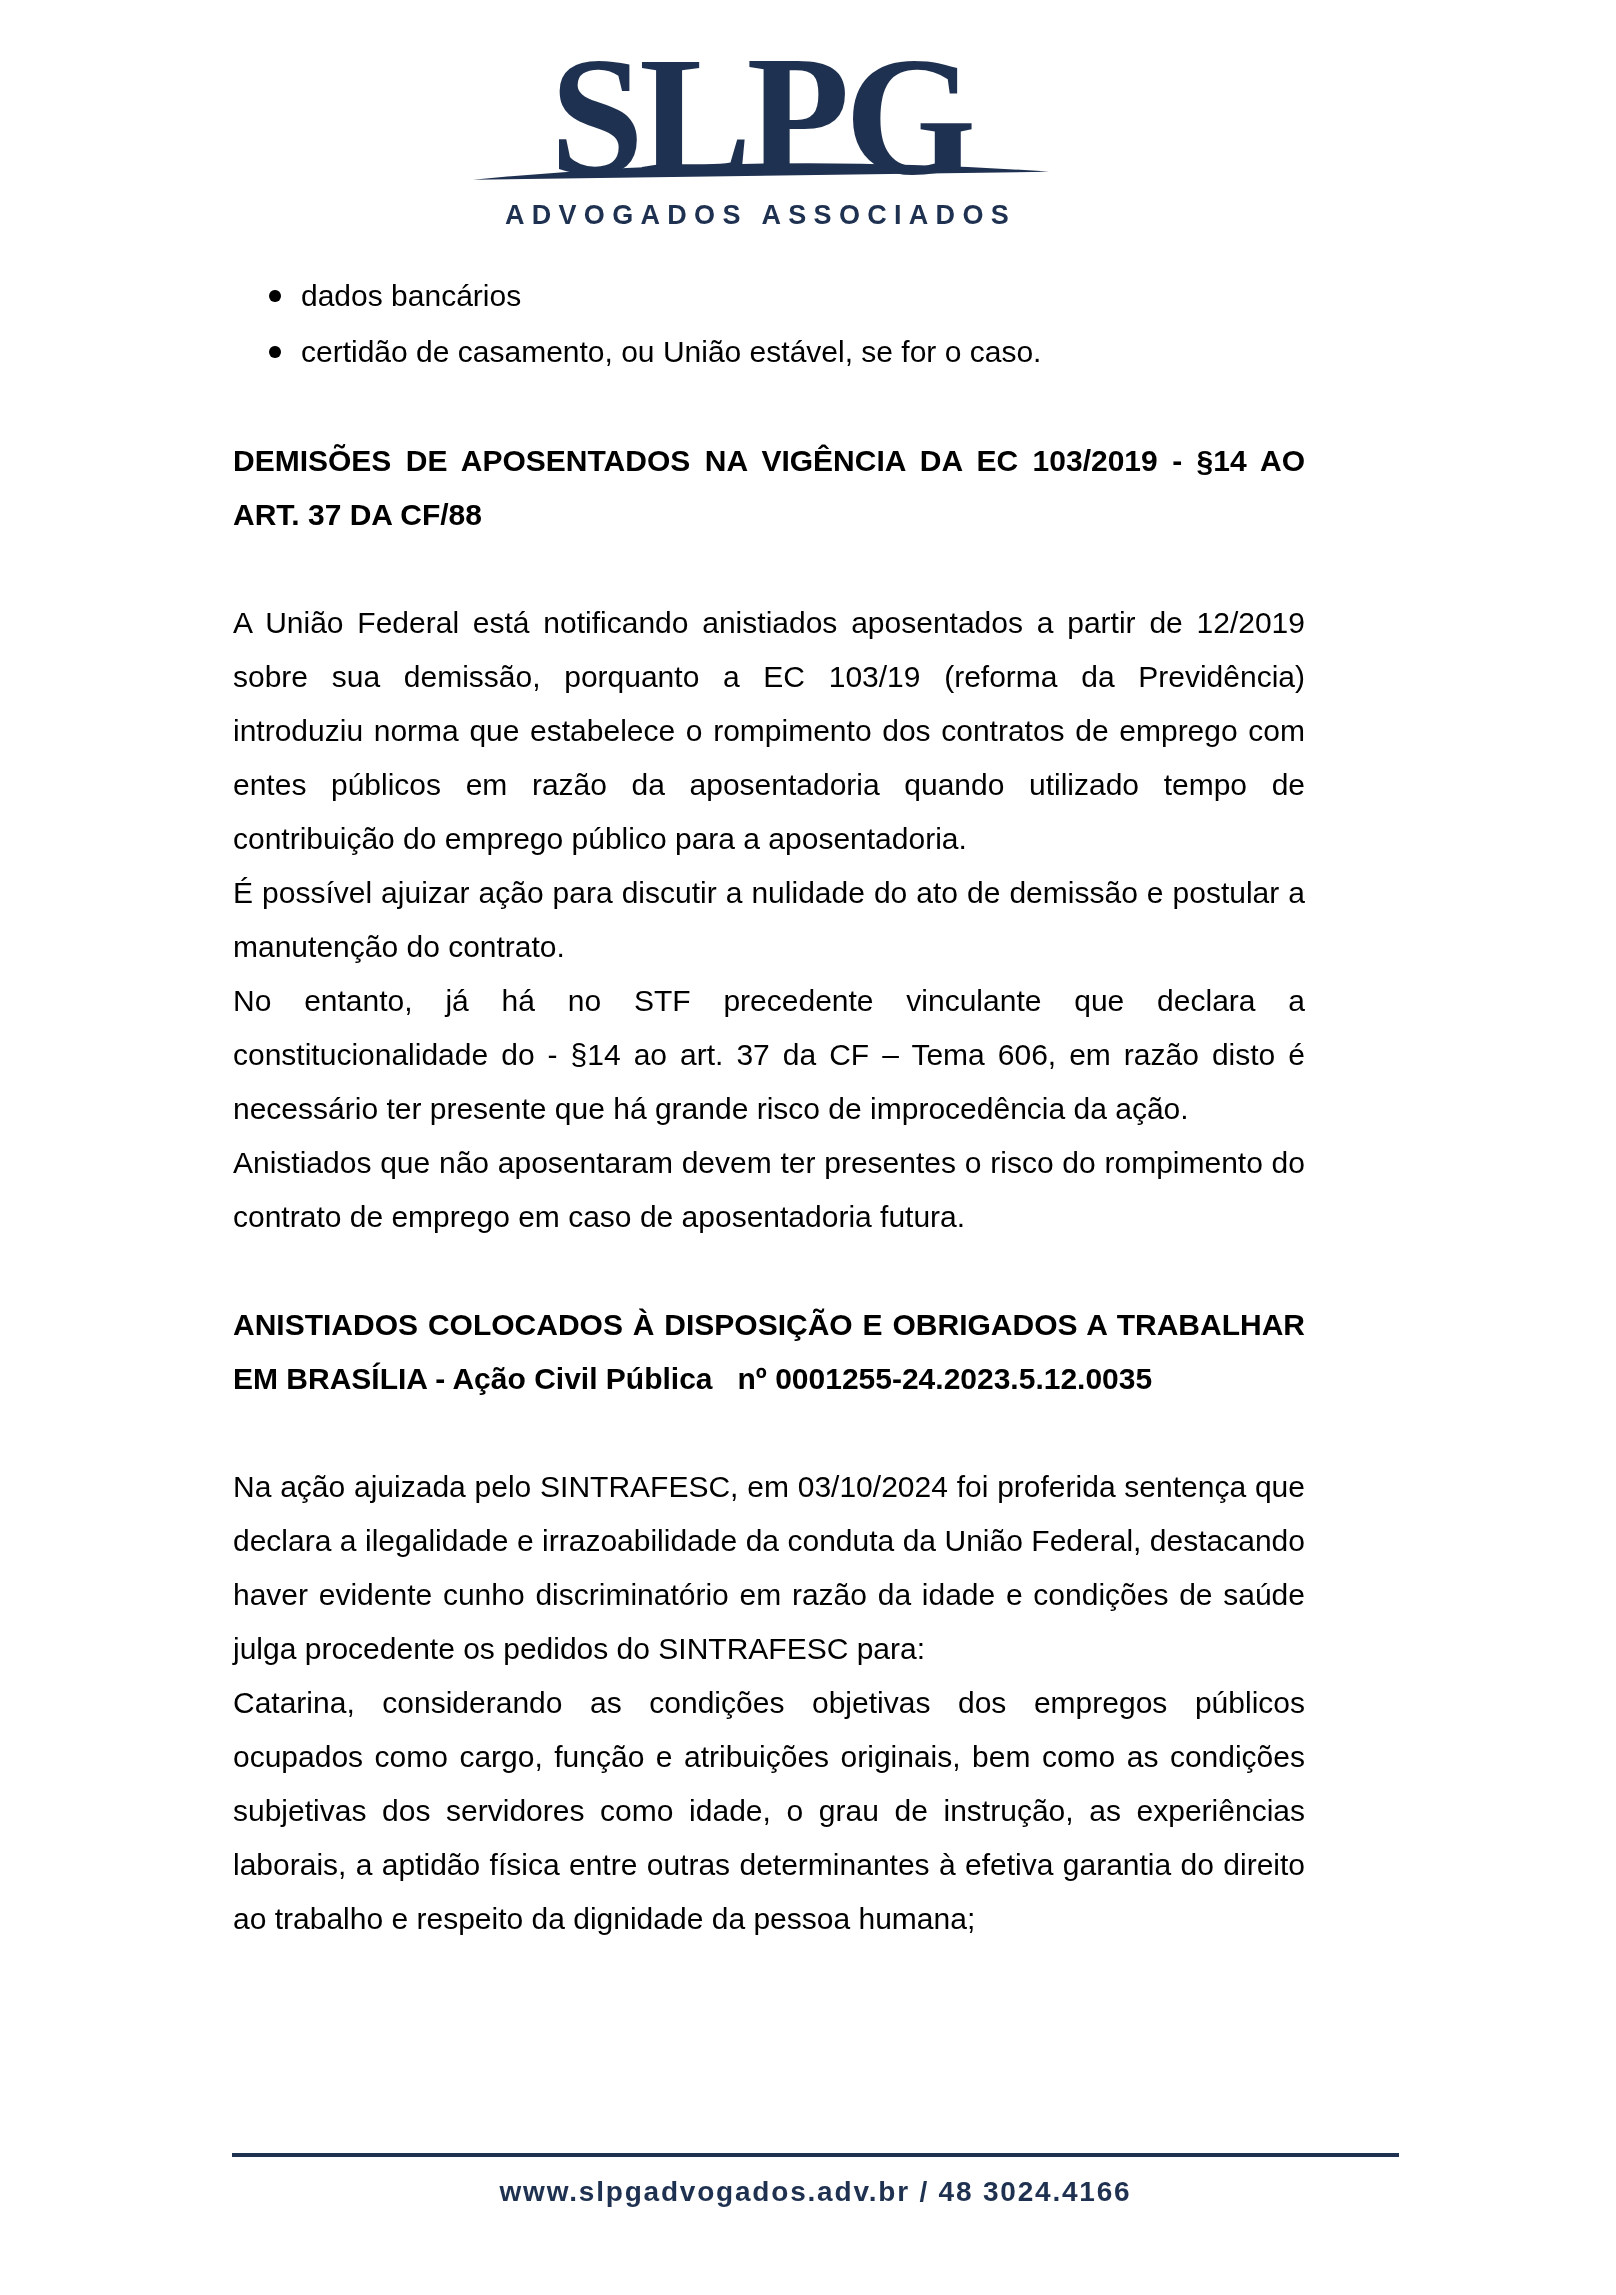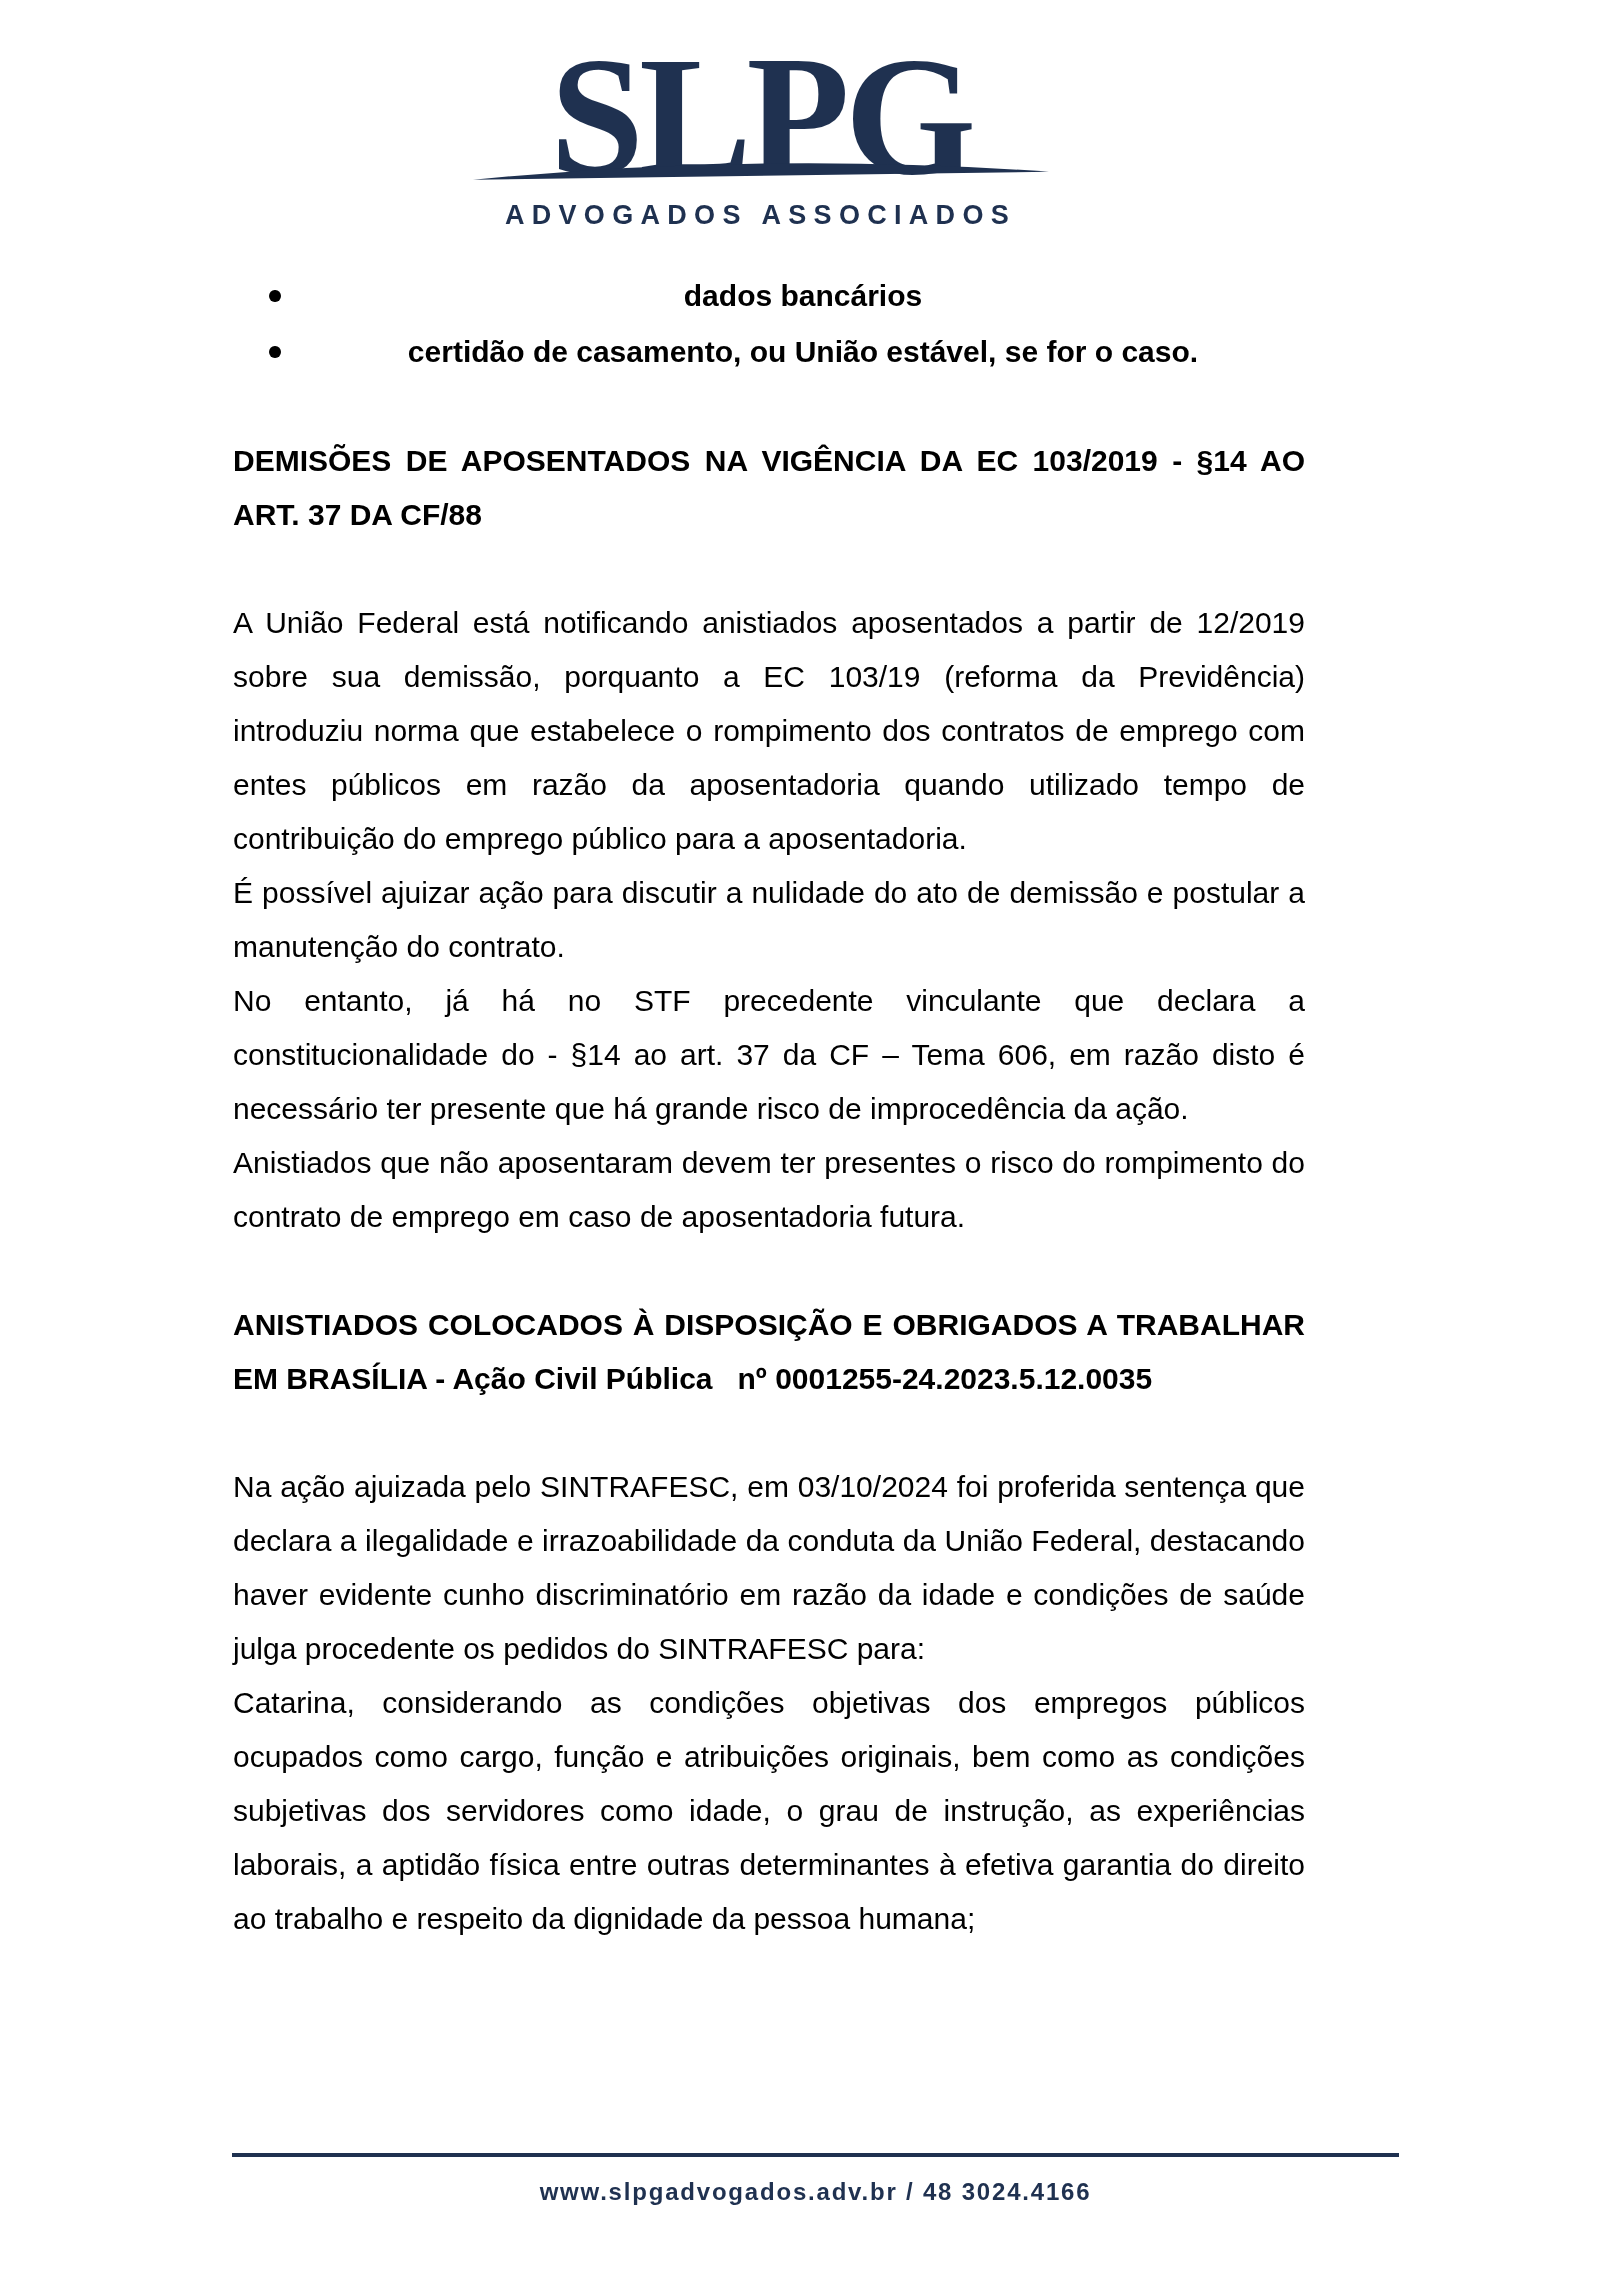--- a/index.html
+++ b/index.html
@@ -42,21 +42,21 @@
     white-space:nowrap;
   }
 
   
   .content{
     margin:41px 216px 0 233px;
     font-size:30px;
     line-height:54px;
     text-align:justify;
   }
-  .checklist{ list-style:none; margin:0; padding:0; font-weight:700; text-align:center; }
+  .checklist{ list-style:none; margin:0; padding:0; font-weight:400; text-align:left; }
   .check-item{ position:relative; padding-left:68px; line-height:56px; }
   .dot{
     position:absolute; left:36px; top:22px;
     width:11.7px; height:12.4px; border-radius:50%;
     background:#000;
   }
   .doc-heading{
     font-size:30px; font-weight:700;
     margin:54px 0 0 0;
     text-align:justify;
@@ -69,21 +69,21 @@
   .footer{
     position:absolute;
     left:232px;
     width:1167px;
     top:2153px;
     text-align:center;
     color:var(--navy);
   }
   .rule{ height:3.6px; background:var(--navy); margin-bottom:17.5px; }
   .f-line{
-    font-size:24px;
+    font-size:28px;
     line-height:36px;
     font-weight:700;
     letter-spacing:1.8px;
     white-space:nowrap;
   }
 </style>
 </head>
 <body>
 
 <div class="page">

